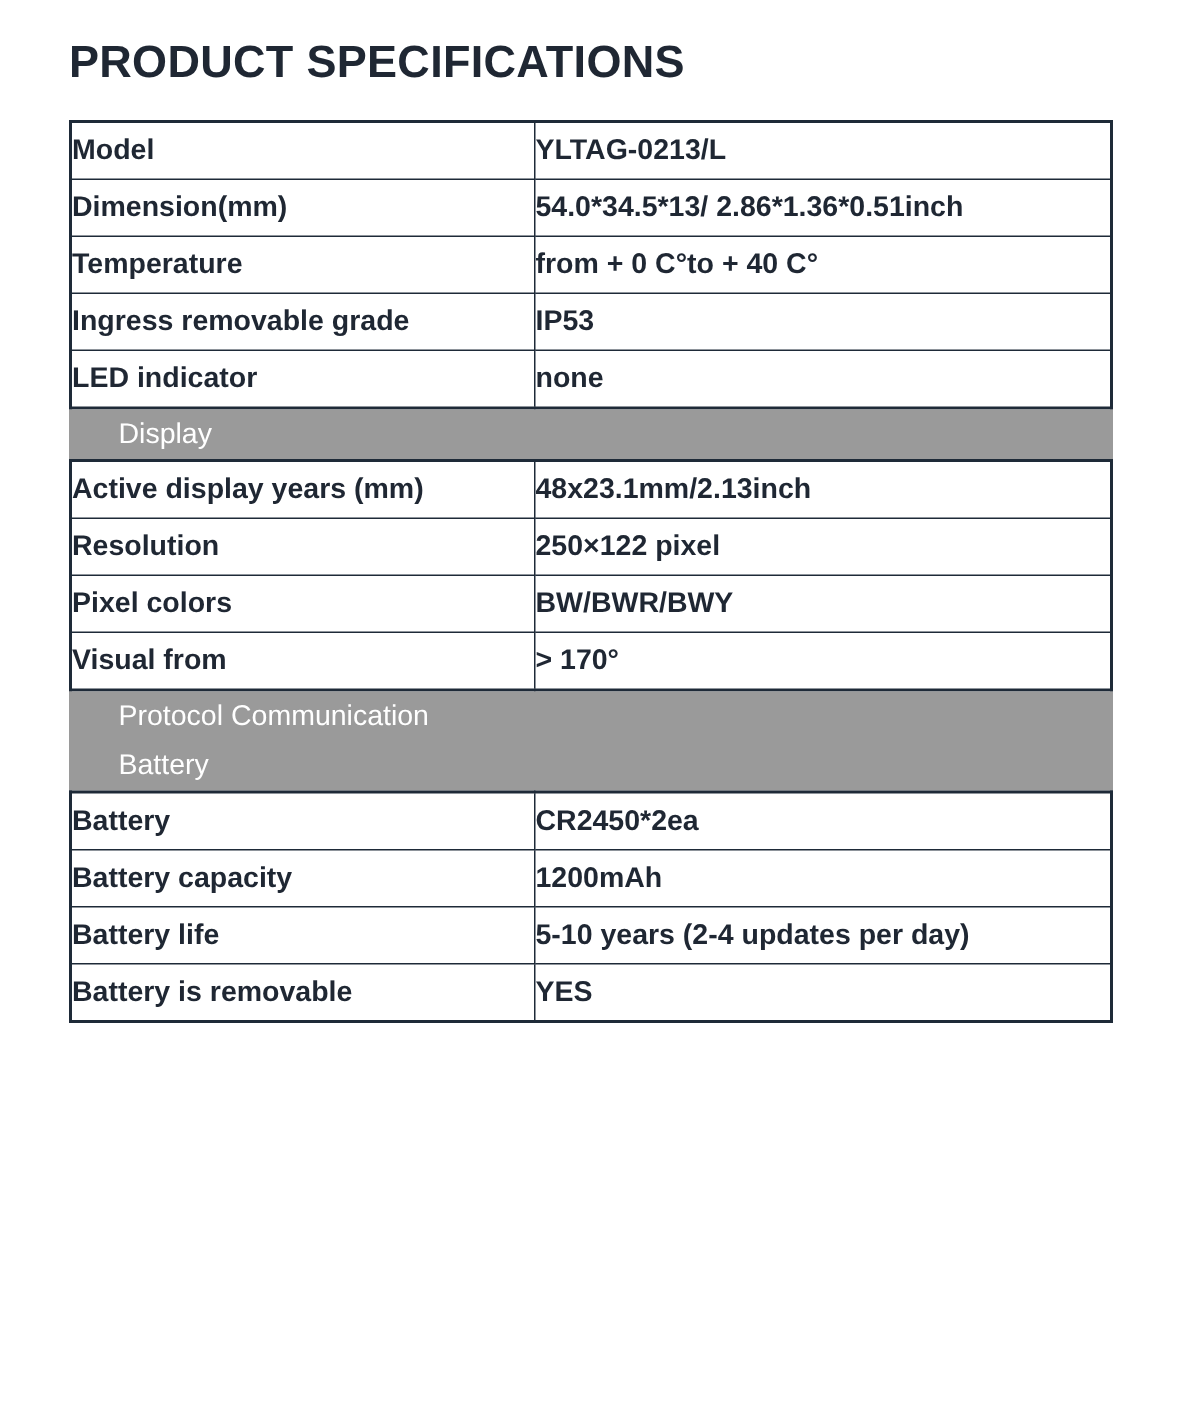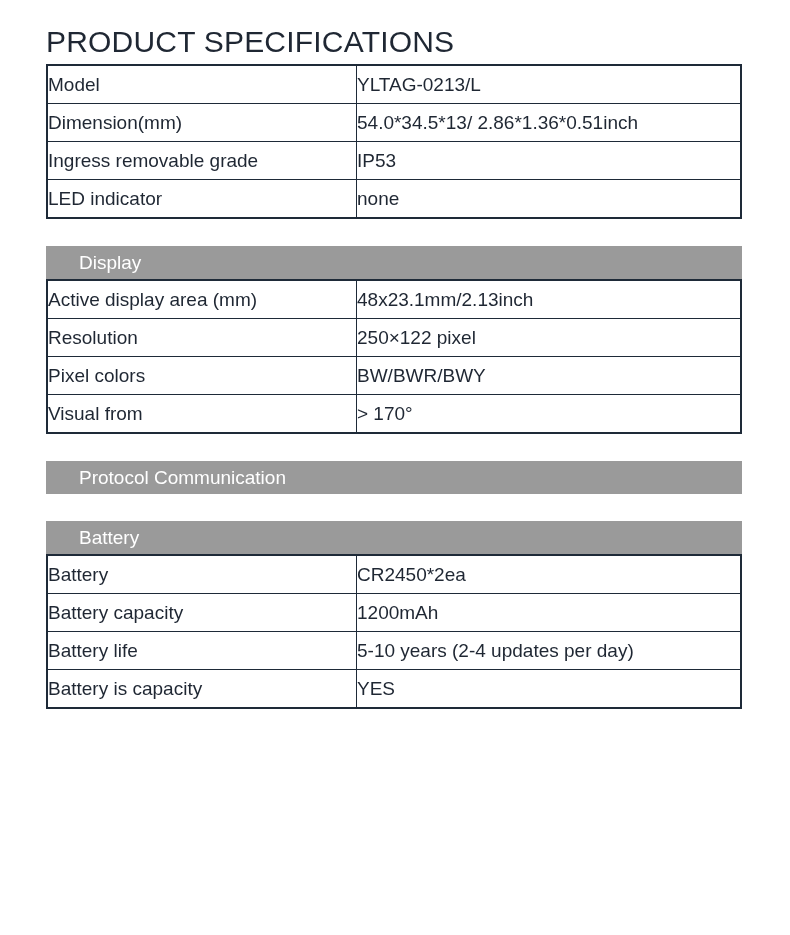--- a/index.html
+++ b/index.html
@@ -12,29 +12,28 @@
     width: 790px;
     height: 935px;
     overflow: hidden;
   }
   .page {
     box-sizing: border-box;
     width: 790px;
     padding: 24px 48px 0 46px;
   }
   .page-title {
-    margin: 0 0 4px 0;
+    margin: 0 0 20px 0;
     font-size: 30px;
     line-height: 36px;
-    font-weight: normal;
+    font-weight: bold;
     color: var(--text-color, #1b2430);
     letter-spacing: 0.2px;
   }
   .spec-section {
-    margin-top: 27px;
     width: 696px;
   }
   .spec-section.no-header {
     margin-top: 0;
   }
   .section-header {
     box-sizing: border-box;
     width: 696px;
     height: 33px;
     background: var(--header-bg, #9a9a9a);
@@ -42,20 +41,21 @@
     display: flex;
     align-items: center;
     padding-left: 33px;
     font-size: 19px;
   }
   table.spec-table {
     border-collapse: collapse;
     table-layout: fixed;
     width: 696px;
     border: 2px solid var(--border-color, #1e2a38);
+    font-weight: bold;
   }
   table.spec-table td {
     border: 1px solid var(--border-color, #1e2a38);
     height: 37px;
     font-size: 19px;
     color: var(--text-color, #1f2733);
     vertical-align: middle;
     padding: 0;
     white-space: nowrap;
     overflow: hidden;
@@ -82,20 +82,24 @@
     <td class="label-cell">Model</td>
     <td class="value-cell">YLTAG-0213/L</td>
   </tr>
 
   <tr class="spec-row">
     <td class="label-cell">Dimension(mm)</td>
     <td class="value-cell">54.0*34.5*13/ 2.86*1.36*0.51inch</td>
   </tr>
 
 
+  <tr class="spec-row">
+    <td class="label-cell">Temperature</td>
+    <td class="value-cell">from + 0 C°to + 40 C°</td>
+  </tr>
 
   <tr class="spec-row">
     <td class="label-cell">Ingress removable grade</td>
     <td class="value-cell">IP53</td>
   </tr>
 
   <tr class="spec-row">
     <td class="label-cell">LED indicator</td>
     <td class="value-cell">none</td>
   </tr>
@@ -104,21 +108,21 @@
   </section>
 
   <section class="spec-section">
     <div class="section-header">
       <span class="section-header-label">Display</span>
     </div>
     <table class="spec-table">
       <tbody>
 
   <tr class="spec-row">
-    <td class="label-cell">Active display area (mm)</td>
+    <td class="label-cell">Active display years (mm)</td>
     <td class="value-cell">48x23.1mm/2.13inch</td>
   </tr>
 
   <tr class="spec-row">
     <td class="label-cell">Resolution</td>
     <td class="value-cell">250×122 pixel</td>
   </tr>
 
   <tr class="spec-row">
     <td class="label-cell">Pixel colors</td>
@@ -154,20 +158,20 @@
     <td class="label-cell">Battery capacity</td>
     <td class="value-cell">1200mAh</td>
   </tr>
 
   <tr class="spec-row">
     <td class="label-cell">Battery life</td>
     <td class="value-cell">5-10 years (2-4 updates per day)</td>
   </tr>
 
   <tr class="spec-row">
-    <td class="label-cell">Battery is capacity</td>
+    <td class="label-cell">Battery is removable</td>
     <td class="value-cell">YES</td>
   </tr>
 </tbody>
     </table>
   </section>
 </div>
 </div>
 
 </body></html>

